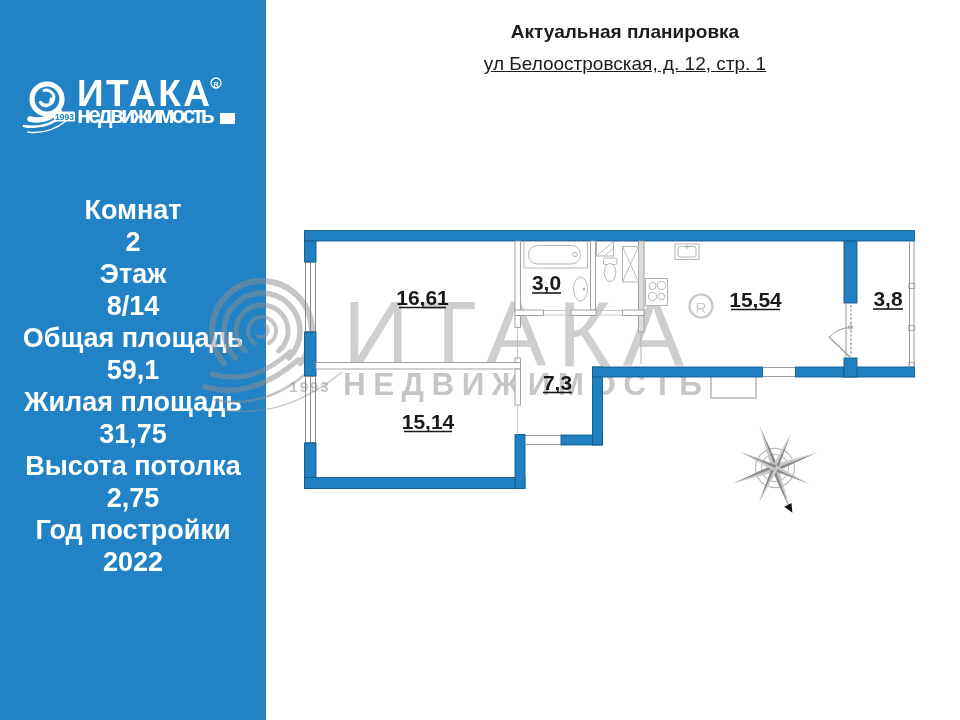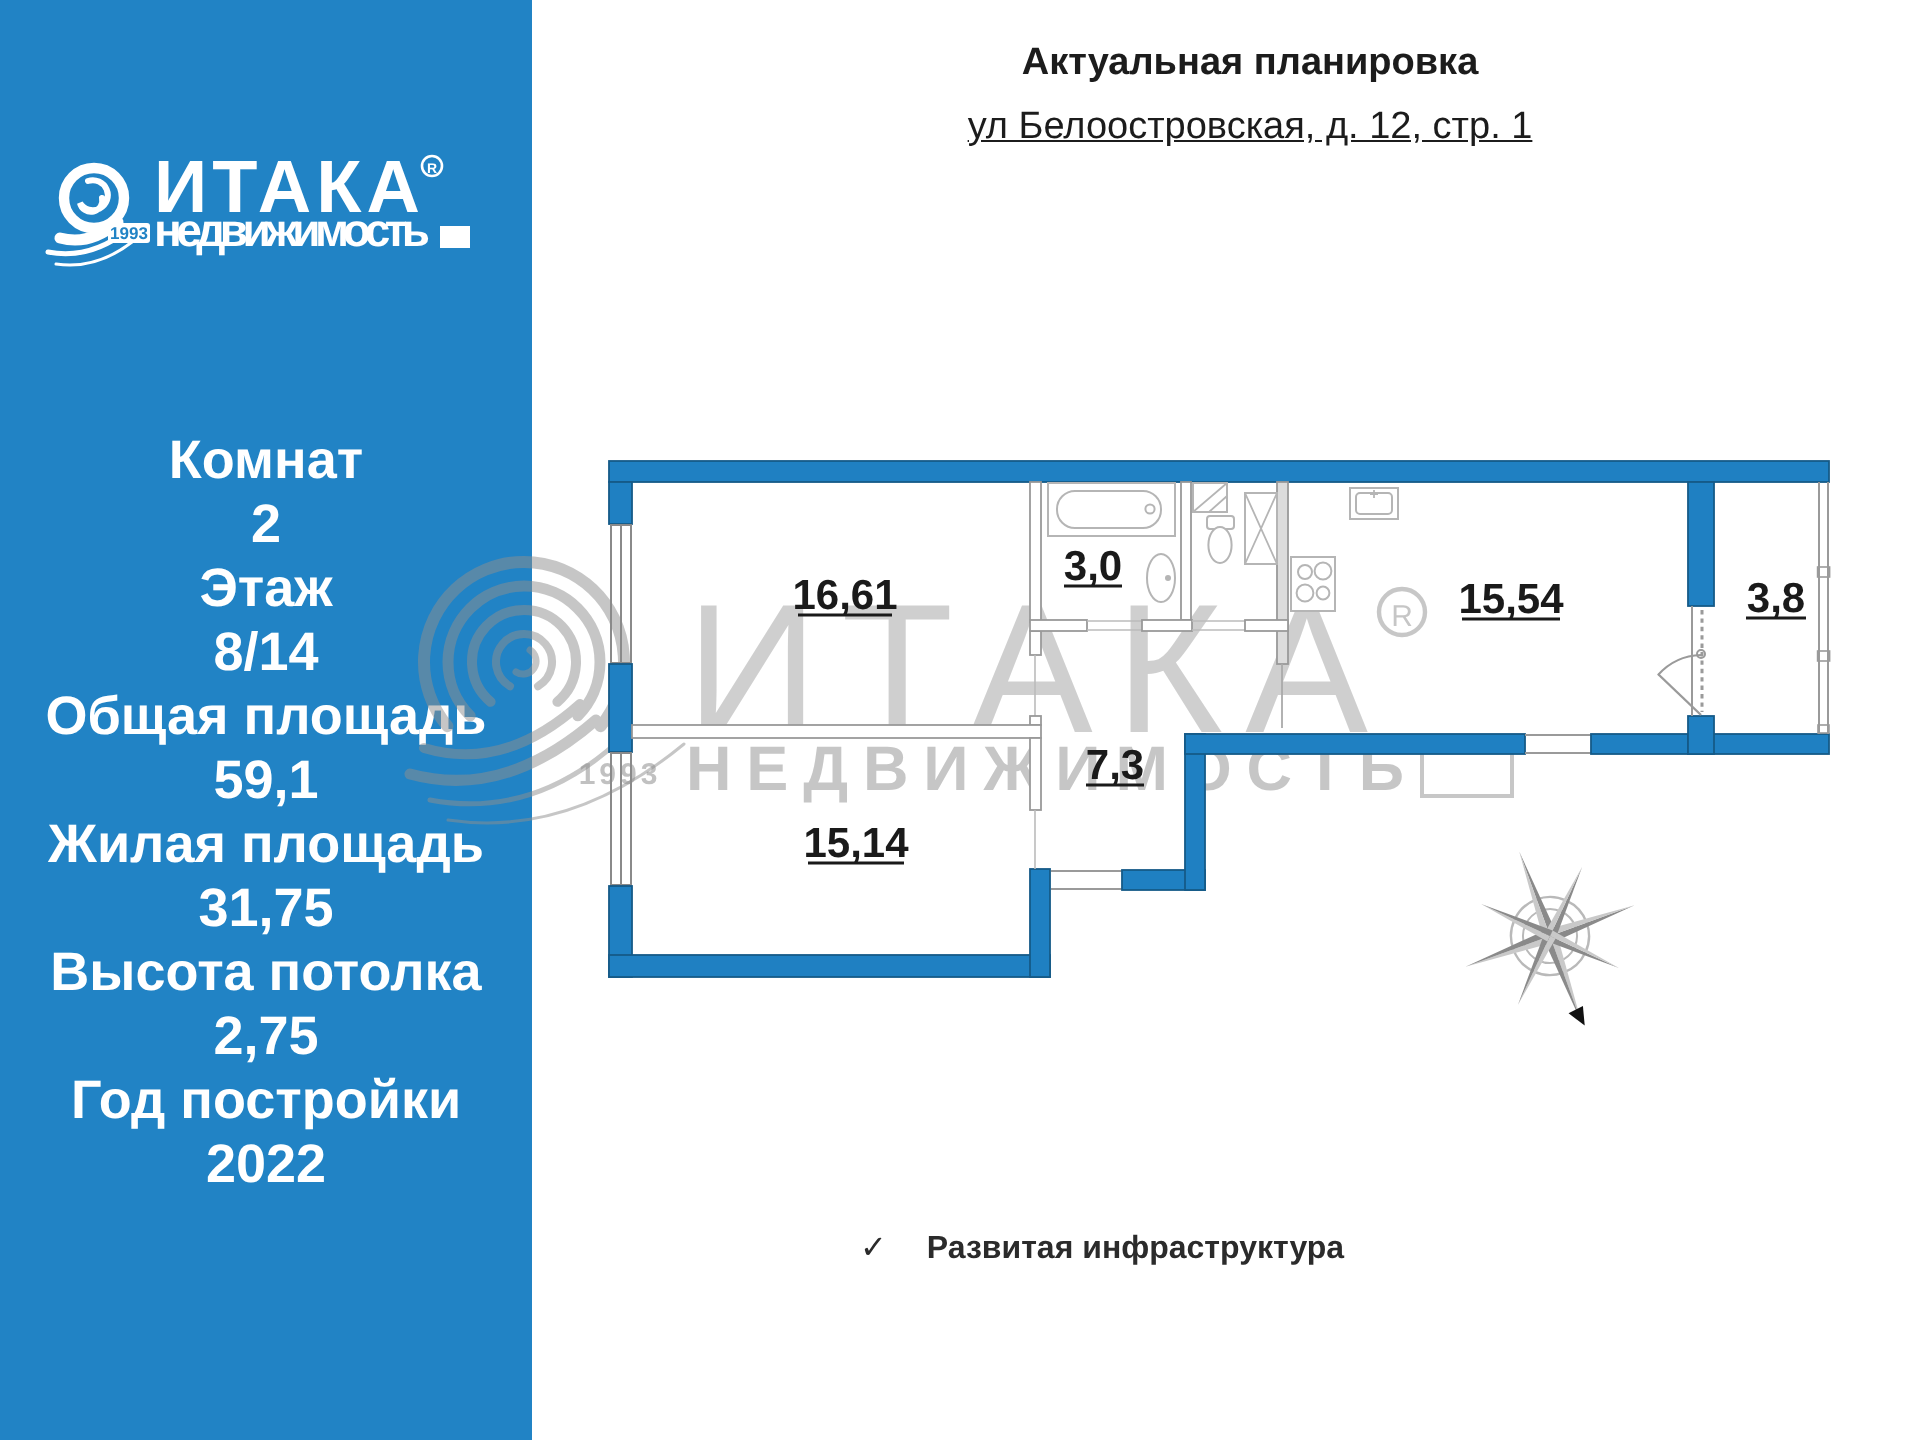--- a/index.html
+++ b/index.html
@@ -29,21 +29,21 @@
 
   <circle cx="216" cy="83" r="5" stroke="#ffffff" stroke-width="1.3" fill="none"></circle>
   <text x="216" y="86.5" font-size="7" font-weight="bold" fill="#ffffff" text-anchor="middle">R</text>
 
   <text x="77" y="123" font-size="23" font-weight="bold" fill="#ffffff" textLength="138" lengthAdjust="spacing">недвижимость</text>
 
   <rect x="220" y="113" width="15" height="11" fill="#ffffff"></rect>
 </svg>
 
 <div class="abs" style="left:0;top:194px;width:266px;text-align:center;color:#fff;
-     font-size:27px;font-weight:bold;line-height:32px;margin-top:20px;">
+     font-size:27px;font-weight:bold;line-height:32px;">
   Комнат<br>2<br>Этаж<br>8/14<br>Общая площадь<br>59,1<br>Жилая площадь<br>31,75<br>
   Высота потолка<br>2,75<br>Год постройки<br>2022
 </div>
 
 <div class="abs" style="left:266px;top:21px;width:718px;text-align:center;color:#1c1c1c;
      font-size:19px;font-weight:bold;">Актуальная планировка</div>
 
 <div class="abs" style="left:266px;top:53px;width:718px;text-align:center;color:#1c1c1c;
      font-size:19px;text-decoration:underline;">ул Белоостровская, д. 12, стр. 1</div>
 
@@ -256,18 +256,17 @@
         <path d="M -38 0 L 0 3.1 L 0 0 Z" fill="#c9c9c9"></path>
             <path d="M -38 0 L 0 -3.1 L 0 0 Z" fill="#8a8a8a"></path>
       </g>
     </g>
     <polygon points="1,48 -4.5,39.5 3.5,38.5" fill="#111111"></polygon>
   </g>
 </svg>
 
 <div class="abs" style="left:430px;top:615px;font-size:16px;font-weight:bold;color:#2b2b2b;line-height:20px;">
 
-  <div><span style="font-weight:normal;">✓</span><span style="display:inline-block;width:20px;"></span>Развитая инфраструктура</div>
 
 
 </div>
 
 </div>
 
 </body></html>

